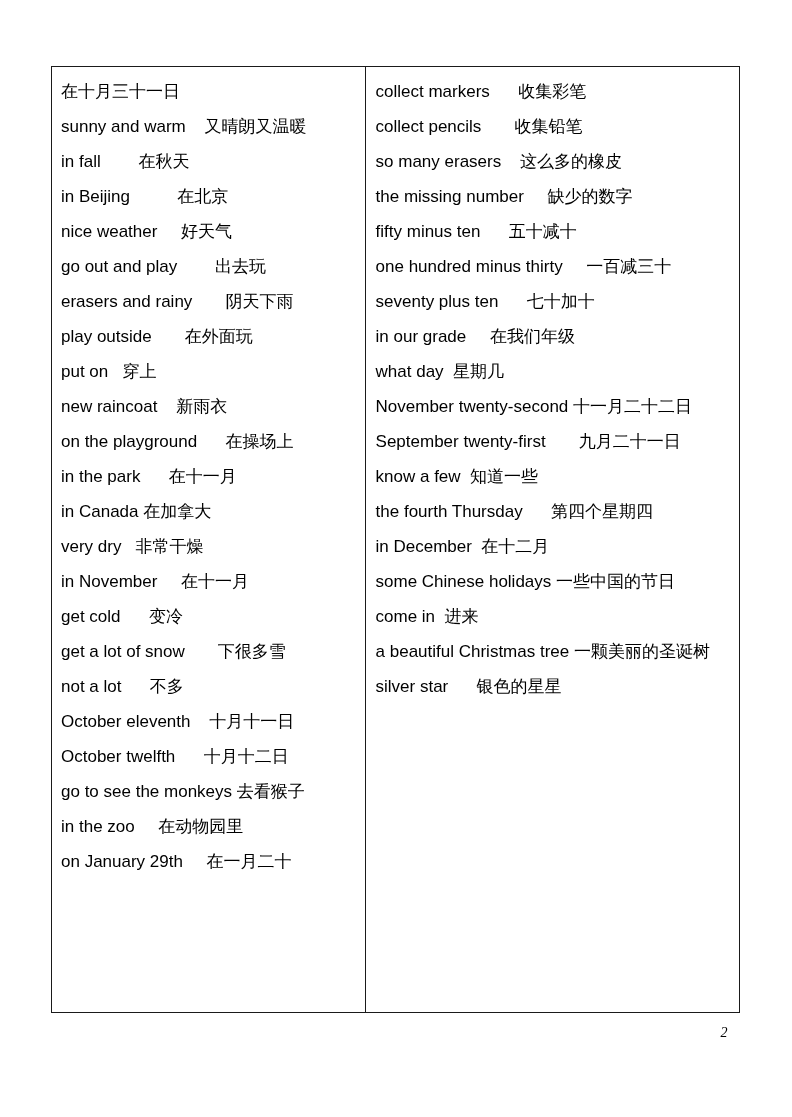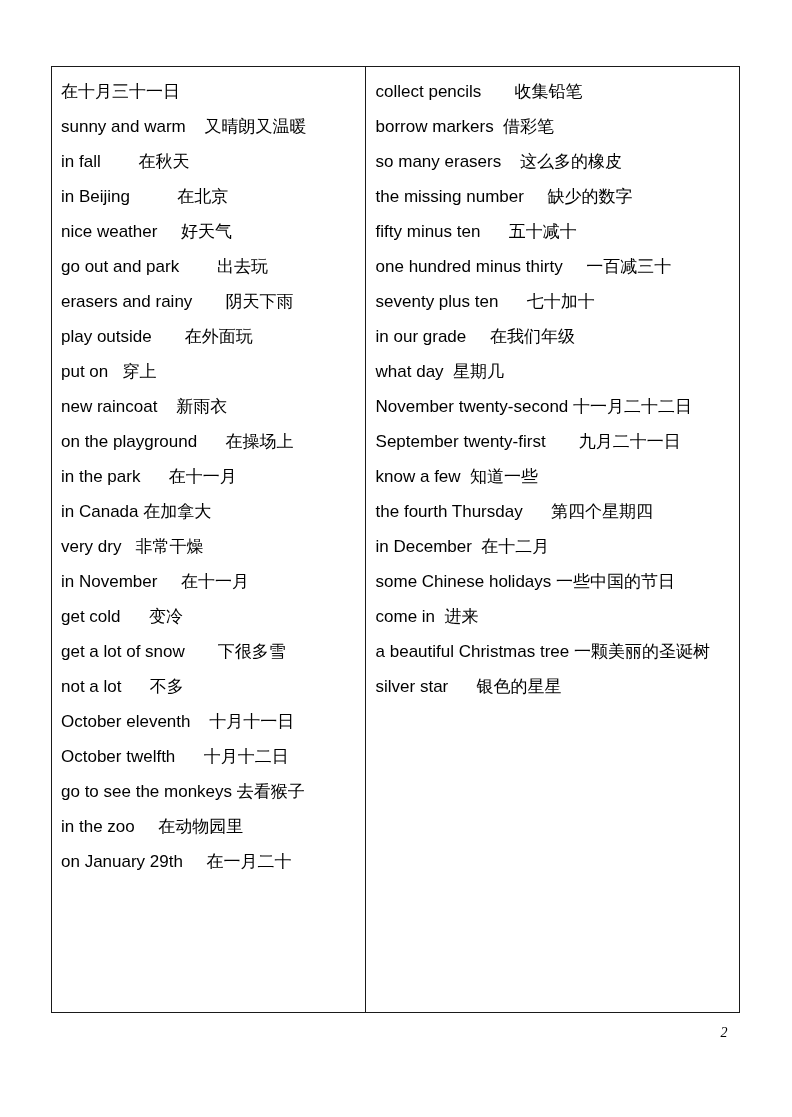--- a/index.html
+++ b/index.html
@@ -92,43 +92,43 @@
 <div id="page">
 
   <div id="vocab-table">
 
     <div class="vocab-column" id="vocab-column-left">
         <div class="vocab-entry">在十月三十一日</div>
         <div class="vocab-entry">sunny and warm    又晴朗又温暖</div>
         <div class="vocab-entry">in fall        在秋天</div>
         <div class="vocab-entry">in Beijing          在北京</div>
         <div class="vocab-entry">nice weather     好天气</div>
-        <div class="vocab-entry">go out and park        出去玩</div>
+        <div class="vocab-entry">go out and play        出去玩</div>
         <div class="vocab-entry">erasers and rainy       阴天下雨</div>
         <div class="vocab-entry">play outside       在外面玩</div>
         <div class="vocab-entry">put on   穿上</div>
         <div class="vocab-entry">new raincoat    新雨衣</div>
         <div class="vocab-entry">on the playground      在操场上</div>
         <div class="vocab-entry">in the park      在十一月</div>
         <div class="vocab-entry">in Canada 在加拿大</div>
         <div class="vocab-entry">very dry   非常干燥</div>
         <div class="vocab-entry">in November     在十一月</div>
         <div class="vocab-entry">get cold      变冷</div>
         <div class="vocab-entry">get a lot of snow       下很多雪</div>
         <div class="vocab-entry">not a lot      不多</div>
         <div class="vocab-entry">October eleventh    十月十一日</div>
         <div class="vocab-entry">October twelfth      十月十二日</div>
         <div class="vocab-entry">go to see the monkeys 去看猴子</div>
         <div class="vocab-entry">in the zoo     在动物园里</div>
         <div class="vocab-entry">on January 29th     在一月二十</div>
       </div>
 
     <div class="vocab-column" id="vocab-column-right">
+        <div class="vocab-entry">collect markers      收集彩笔</div>
         <div class="vocab-entry">collect pencils       收集铅笔</div>
-        <div class="vocab-entry">borrow markers  借彩笔</div>
         <div class="vocab-entry">so many erasers    这么多的橡皮</div>
         <div class="vocab-entry">the missing number     缺少的数字</div>
         <div class="vocab-entry">fifty minus ten      五十减十</div>
         <div class="vocab-entry">one hundred minus thirty     一百减三十</div>
         <div class="vocab-entry">seventy plus ten      七十加十</div>
         <div class="vocab-entry">in our grade     在我们年级</div>
         <div class="vocab-entry">what day  星期几</div>
         <div class="vocab-entry">November twenty-second 十一月二十二日</div>
         <div class="vocab-entry">September twenty-first       九月二十一日</div>
         <div class="vocab-entry">know a few  知道一些</div>

